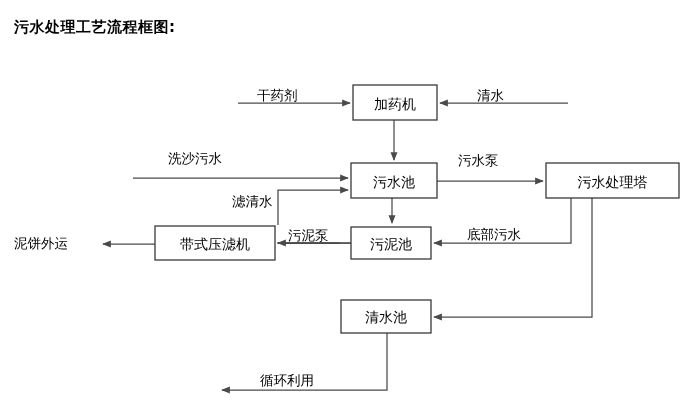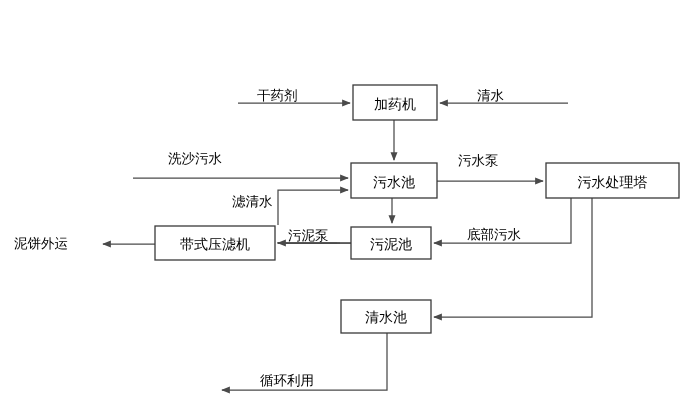--- a/index.html
+++ b/index.html
@@ -62,20 +62,21 @@
     fill: none;
     stroke: #4a4a4a;
     stroke-width: 1.25;
   }
 </style>
 </head>
 <body>
 
 <div id="page">
 
+  <div id="title">污水处理工艺流程框图:</div>
 
   <svg id="flow" viewBox="0 0 700 420">
     <defs>
       <marker id="arrow" viewBox="0 0 10 10" refX="9" refY="5" markerWidth="7" markerHeight="7" orient="auto-start-reverse">
         <path d="M 0 1 L 10 5 L 0 9 z" fill="#4a4a4a"></path>
       </marker>
     </defs>
 
     <path class="link" d="M 238 103 L 350 103" marker-end="url(#arrow)"></path>
 

